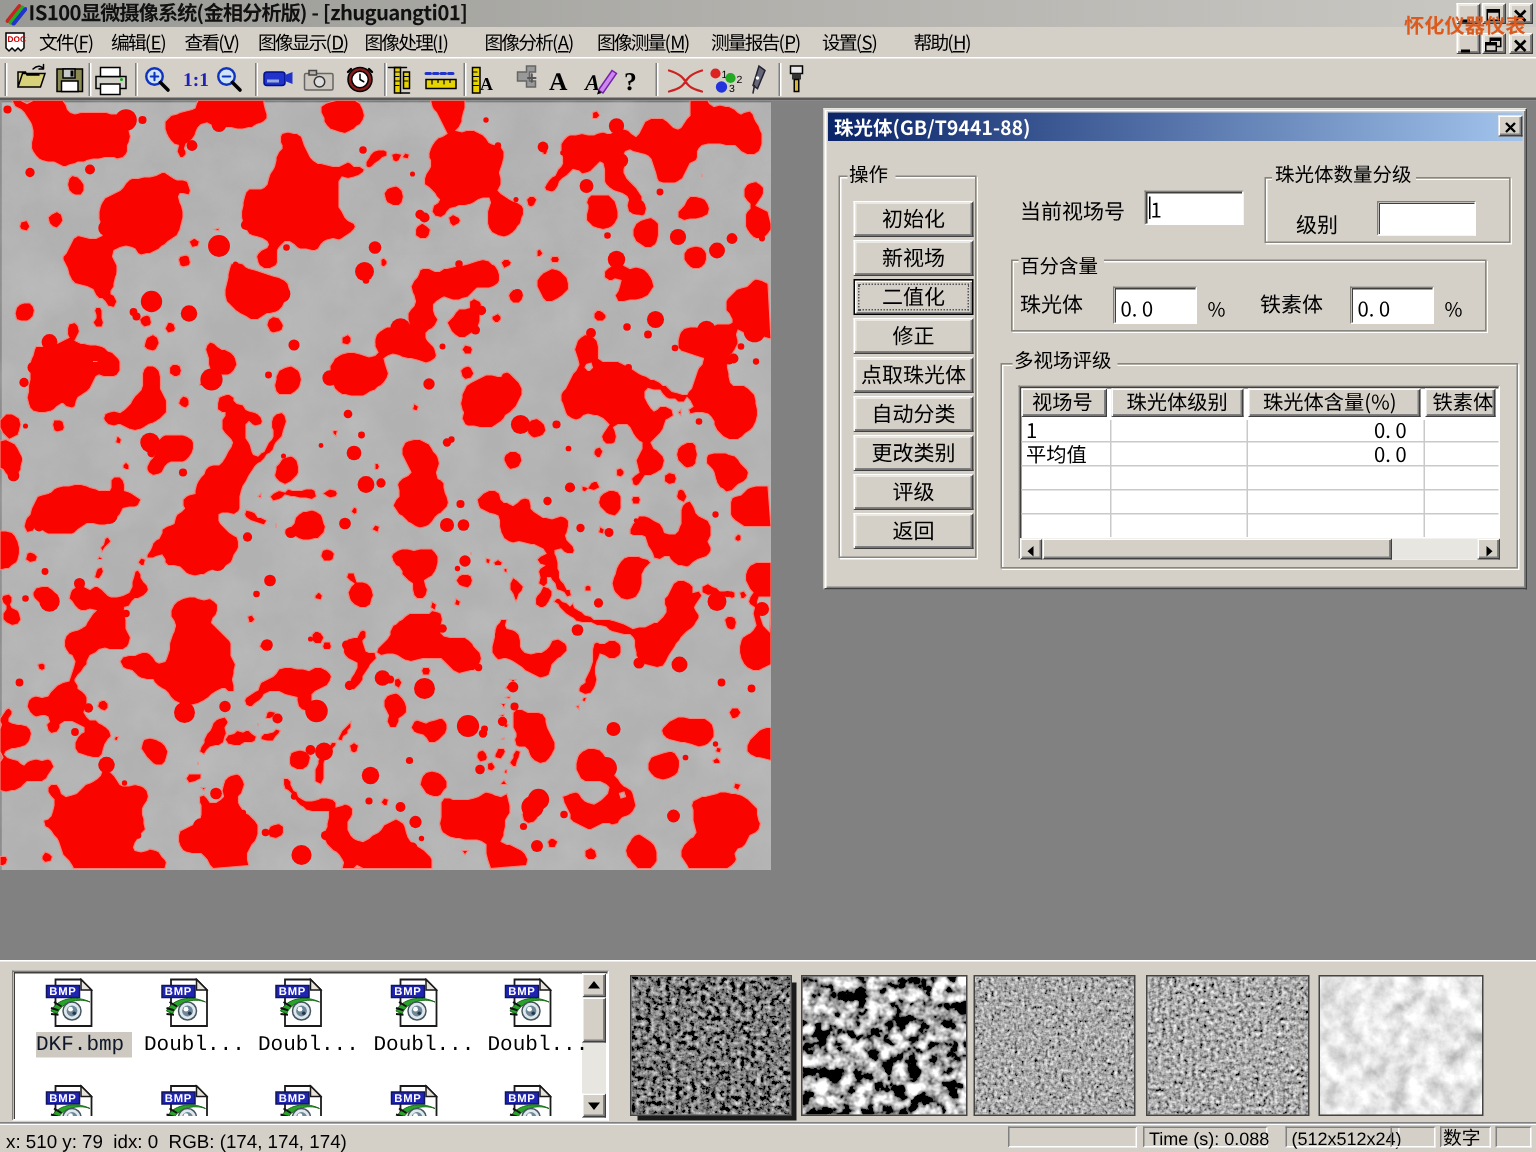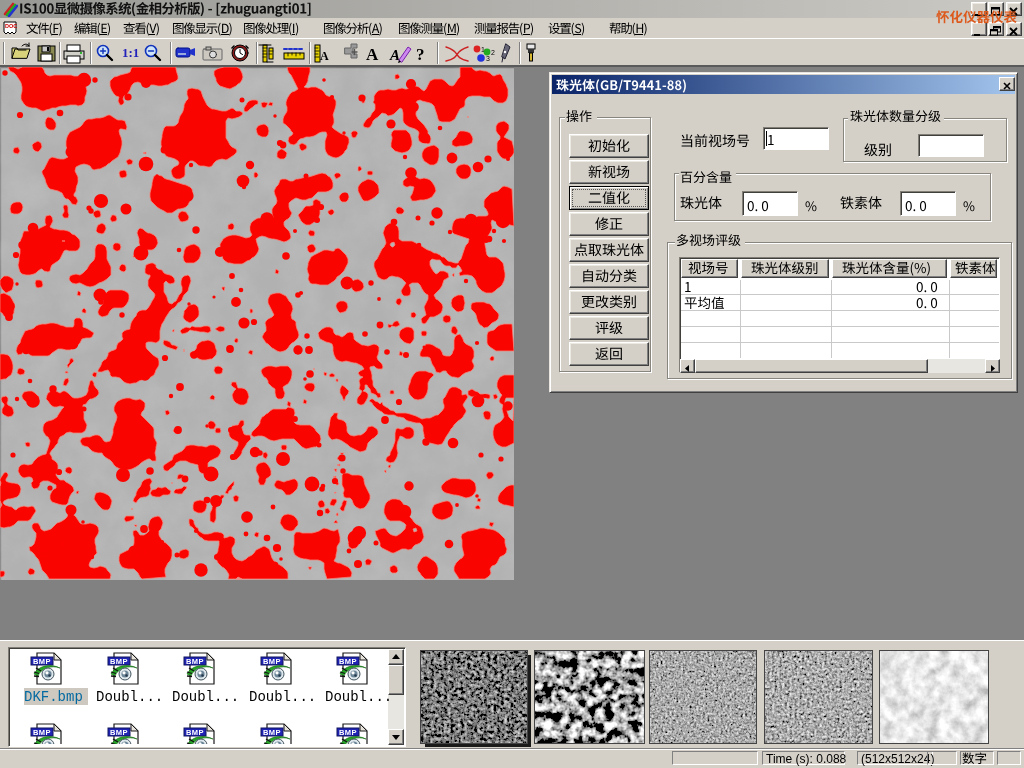--- a/index.html
+++ b/index.html
@@ -577,21 +577,21 @@
 <rect x="3" y="6" width="22" height="8" fill="#1f24b4" stroke="#11155e"></rect>
 <text x="14" y="12.6" font-family="Liberation Sans" font-size="7.5" font-weight="bold" fill="#fff" text-anchor="middle" letter-spacing="0.5">BMP</text>
 <path d="M6 23 C10 15 22 12 32 17 C24 14 13 17 10 25 Z" fill="#28a428" stroke="#116611" stroke-width="0.6"></path>
 <circle cx="20" cy="23" r="6" fill="#dfe8ec" stroke="#44555f"></circle>
 <circle cx="20" cy="23" r="3.6" fill="#6d8798"></circle>
 <circle cx="19" cy="21.8" r="1.6" fill="#fff"></circle>
 <circle cx="21.5" cy="24.5" r="1.2" fill="#24384a"></circle>
 <path d="M8 17 L13 20 M6 21 L11 22.5 M6 25 L11 25.5" stroke="#111" stroke-width="1.3" fill="none"></path>
 </g>
     </svg>
-<div style="position:absolute;left:24px;top:689px;width:70px;font:14px 'Liberation Mono',monospace;color:#0369a1;z-index:4">DKF.bmp</div>
+<div style="position:absolute;left:24px;top:689px;width:70px;font:14px 'Liberation Mono',monospace;color:#0f172a;z-index:4">DKF.bmp</div>
     <div style="position:absolute;left:96px;top:689px;width:70px;font:14px 'Liberation Mono',monospace;color:#000;z-index:4">Doubl...</div>
     <div style="position:absolute;left:172px;top:689px;width:70px;font:14px 'Liberation Mono',monospace;color:#000;z-index:4">Doubl...</div>
     <div style="position:absolute;left:249px;top:689px;width:70px;font:14px 'Liberation Mono',monospace;color:#000;z-index:4">Doubl...</div>
     <div style="position:absolute;left:325px;top:689px;width:70px;font:14px 'Liberation Mono',monospace;color:#000;z-index:4">Doubl...</div>
 <svg style="position:absolute;left:421px;top:651px;z-index:2;box-shadow:4px 4px 0 #1a1a1a;outline:1px solid #444" width="106" height="92" viewBox="0 0 106 92">
 <filter id="n1" x="0" y="0" width="1" height="1">
 <feTurbulence type="fractalNoise" baseFrequency="0.3" numOctaves="3" seed="3"></feTurbulence>
 <feColorMatrix type="matrix" values="0.33 0.33 0.34 0 0 0.33 0.33 0.34 0 0 0.33 0.33 0.34 0 0 0 0 0 0 1"></feColorMatrix>
 <feComponentTransfer>
           <feFuncR type="linear" slope="2.2" intercept="-0.9"></feFuncR>
@@ -643,20 +643,21 @@
 <feColorMatrix type="matrix" values="0.33 0.33 0.34 0 0 0.33 0.33 0.34 0 0 0.33 0.33 0.34 0 0 0 0 0 0 1"></feColorMatrix>
 <feComponentTransfer>
           <feFuncR type="linear" slope="1.6" intercept="0.0"></feFuncR>
           <feFuncG type="linear" slope="1.6" intercept="0.0"></feFuncG>
           <feFuncB type="linear" slope="1.6" intercept="0.0"></feFuncB>
         </feComponentTransfer>
 </filter>
 <rect width="108" height="92" filter="url(#n5)"></rect>
 </svg>
 <div style="position:absolute;left:0;top:748px;width:1024px;height:20px;background:#d4d0c8;border-top:1px solid #808080;box-shadow:inset 0 1px 0 #fff"></div>
+    <div style="position:absolute;left:4px;top:754px;font:12.5px 'Liberation Sans',sans-serif;color:#000">x: 510 y: 79&nbsp;&nbsp;idx: 0&nbsp;&nbsp;RGB: (174, 174, 174)</div>
     <div style="position:absolute;left:672px;top:751px;width:86px;height:14px;border:1px solid;border-color:#808080 #fff #fff #808080;font:12px 'Liberation Sans',sans-serif;color:#000;padding-left:3px;white-space:nowrap"></div>
     <div style="position:absolute;left:762px;top:751px;width:83px;height:14px;border:1px solid;border-color:#808080 #fff #fff #808080;font:12px 'Liberation Sans',sans-serif;color:#000;padding-left:3px;white-space:nowrap">Time (s): 0.088</div>
     <div style="position:absolute;left:857px;top:751px;width:76px;height:14px;border:1px solid;border-color:#808080 #fff #fff #808080;font:12px 'Liberation Sans',sans-serif;color:#000;padding-left:3px;white-space:nowrap">(512x512x24)</div>
     <div style="position:absolute;left:927px;top:751px;width:30px;height:14px;border:1px solid;border-color:#808080 #fff #fff #808080;font:12px 'Liberation Sans',sans-serif;color:#000;padding-left:3px;white-space:nowrap"></div>
     <div style="position:absolute;left:960px;top:751px;width:34px;height:14px;border:1px solid;border-color:#808080 #fff #fff #808080;font:12px 'Liberation Sans',sans-serif;color:#000;padding-left:3px;white-space:nowrap"></div>
     <div style="position:absolute;left:997px;top:751px;width:24px;height:14px;border:1px solid;border-color:#808080 #fff #fff #808080;font:12px 'Liberation Sans',sans-serif;color:#000;padding-left:3px;white-space:nowrap"></div>
 
 <svg style="position:absolute;left:0;top:0;z-index:40;pointer-events:none" width="1024" height="768" viewBox="0 0 1024 768">
 <defs>
         <path id="B49" d="M91 0H239V741H91Z"></path>

